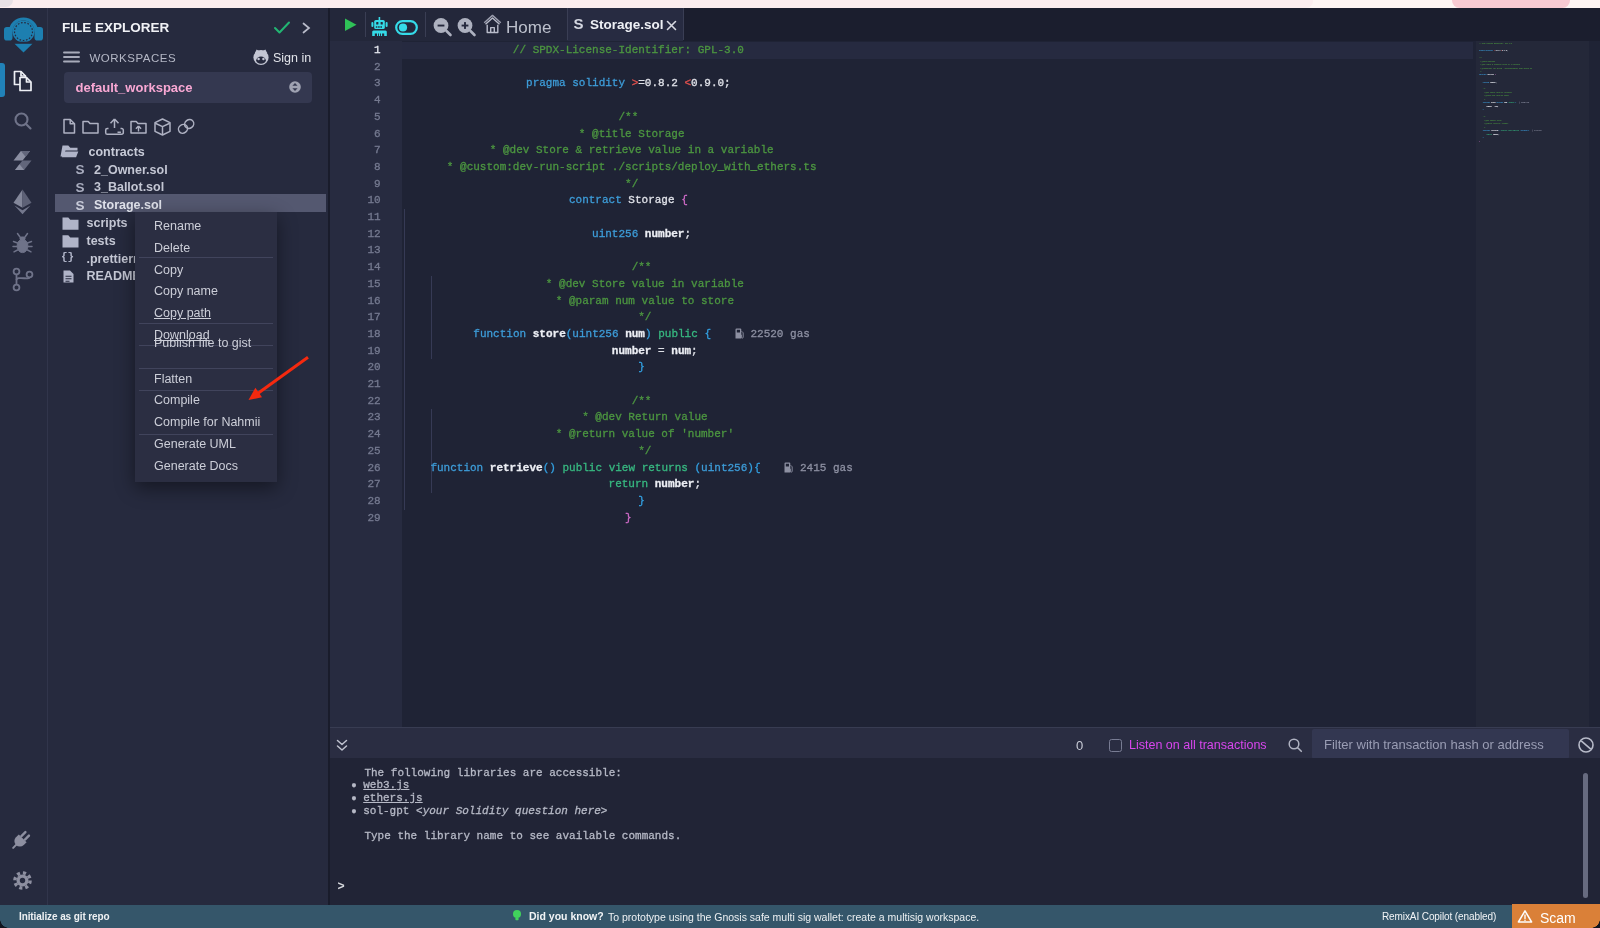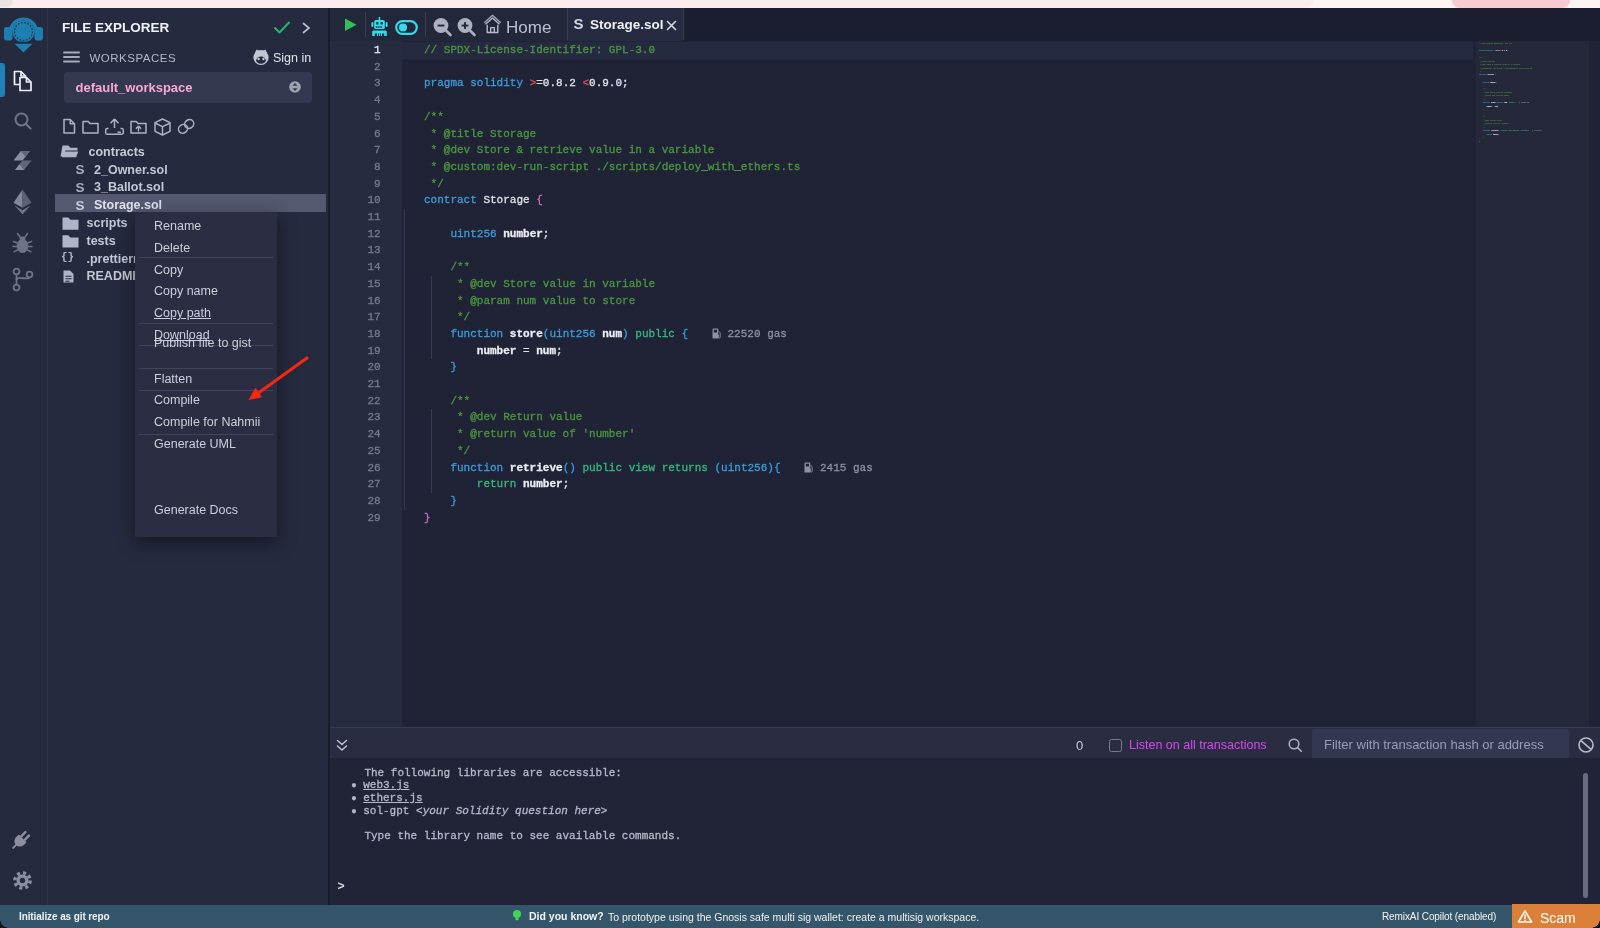--- a/index.html
+++ b/index.html
@@ -15,21 +15,21 @@
 #toolbar { position:absolute; left:330px; top:8px; width:1270px; height:32.5px; background:#23273a; }
 #tabdark { position:absolute; left:683px; top:8px; width:917px; height:32.5px; background:#1b1e2e; }
 #gutter { position:absolute; left:330px; top:40.5px; width:72px; height:686.5px; background:#272b40; }
 #codearea { position:absolute; left:402px; top:40.5px; width:1074px; height:686.5px; background:#1f2335; }
 #minimap { position:absolute; left:1476px; top:40.5px; width:113px; height:686.5px; background:#242839; overflow:hidden; }
 #mapscroll { position:absolute; left:1589px; top:40.5px; width:11px; height:686.5px; background:#1f2335; }
 #curline { position:absolute; left:402px; top:42px; width:1071px; height:16.7px; background:#262a40; }
 #termhead { position:absolute; left:330px; top:727px; width:1270px; height:31px; background:#2a2d42; border-top:1px solid #383c52; }
 #termbody { position:absolute; left:330px; top:758px; width:1270px; height:147px; background:#212436; }
 #statusbar { position:absolute; left:0; top:905px; width:1600px; height:23px; background:#35566a; }
-#ctxmenu { position:absolute; left:134.5px; top:211.5px; width:142.5px; height:325px; background:#2b2e42; box-shadow:0 6px 18px rgba(0,0,0,0.45); z-index:30; }
+#ctxmenu { position:absolute; left:134.5px; top:211.5px; width:142.5px; height:270px; background:#2b2e42; box-shadow:0 6px 18px rgba(0,0,0,0.45); z-index:30; }
 .mi { position:absolute; left:19.5px; width:125px; height:21.8px; line-height:21.8px; font-size:12.5px; color:#ccced8; }
 .msep { position:absolute; left:4px; width:134px; height:1px; background:#41445c; }
 svg { position:absolute; overflow:visible; }
 .mono { font-family:"Liberation Mono", monospace; }
 pre { font-family:"Liberation Mono", monospace; -webkit-text-stroke:0.3px; }
 .c { color:#4c9640; }
 .k { color:#3d9cd8; }
 .bl { color:#329fe0; }
 .g { color:#37b981; }
 .w { color:#dfe1e8; }
@@ -311,21 +311,21 @@
 20
 21
 22
 23
 24
 25
 26
 27
 28
 29</pre>
-<pre id="code" class="abs" style="left:424px;top:42px;font-size:11px;line-height:16.7px;color:#dfe1e8;z-index:3;"><span class="c">// SPDX-License-Identifier: GPL-3.0</span>
+<pre id="code" class="abs" style="left:404px;top:42px;font-size:11px;line-height:16.7px;color:#dfe1e8;z-index:3;text-align:center;"><span class="c">// SPDX-License-Identifier: GPL-3.0</span>
 
 <span class="k">pragma solidity </span><span class="r">&gt;</span><span class="w">=0.8.2 </span><span class="r">&lt;</span><span class="w">0.9.0;</span>
 
 <span class="c">/**
  * @title Storage
  * @dev Store &amp; retrieve value in a variable
  * @custom:dev-run-script ./scripts/deploy_with_ethers.ts
  */</span>
 <span class="k">contract</span><span class="w"> Storage </span><span class="m">{</span>
 
@@ -417,18 +417,18 @@
   <div class="mi" style="top:113.5px;text-decoration:underline;">Download</div>
   <div class="msep" style="top:133.5px;"></div>
   <div class="mi" style="top:121px;">Publish file to gist</div>
   <div class="msep" style="top:156.2px;"></div>
   <div class="mi" style="top:157.1px;">Flatten</div>
   <div class="msep" style="top:178.5px;"></div>
   <div class="mi" style="top:178.9px;">Compile</div>
   <div class="mi" style="top:200.7px;">Compile for Nahmii</div>
   <div class="msep" style="top:222.2px;"></div>
   <div class="mi" style="top:222.5px;">Generate UML</div>
-  <div class="mi" style="top:244.3px;margin-top:44px;">Generate Docs</div>
+  <div class="mi" style="top:244.3px;">Generate Docs</div>
 </div>
 <svg style="left:245px;top:350px;width:75px;height:60px;z-index:40;">
   <path d="M63 7.3 L12 44" stroke="#f5290f" stroke-width="3"></path>
   <path d="M3.5 50 L10.4 37.8 L17 47.3 Z" fill="#f5290f"></path>
 </svg>
 
 </body></html>

